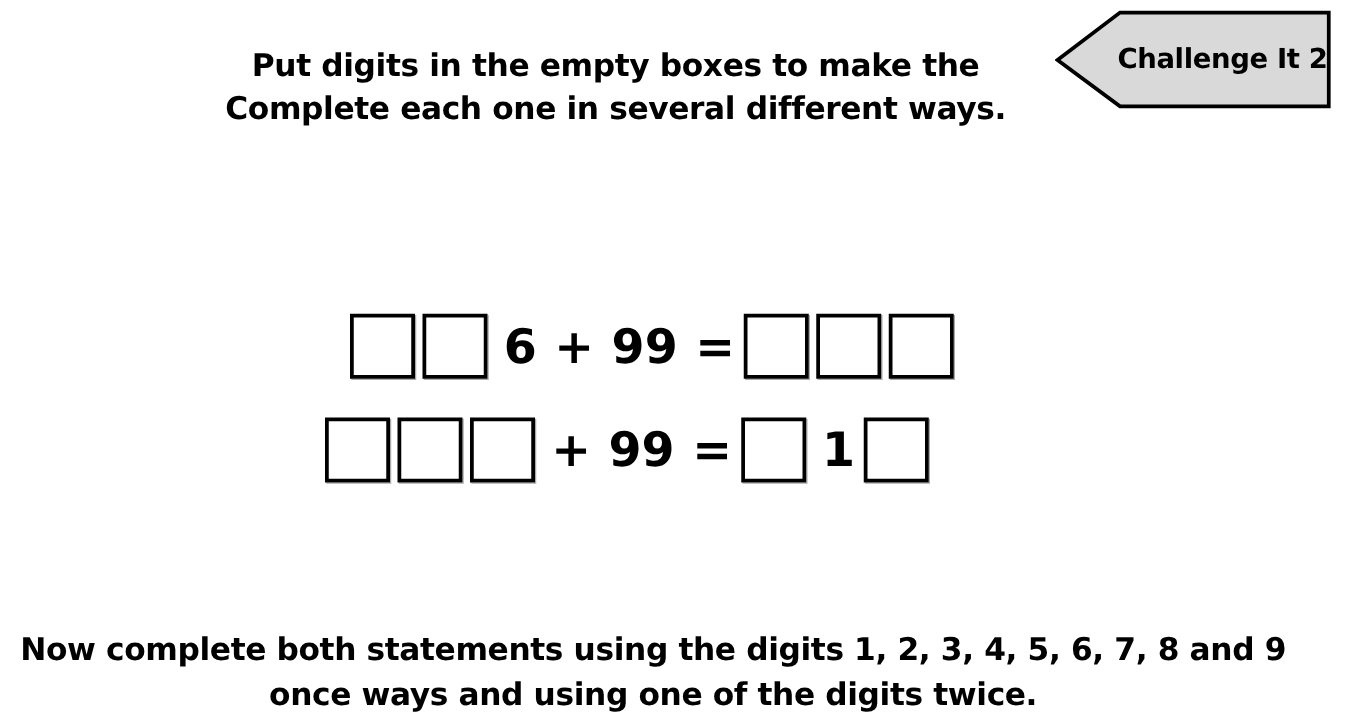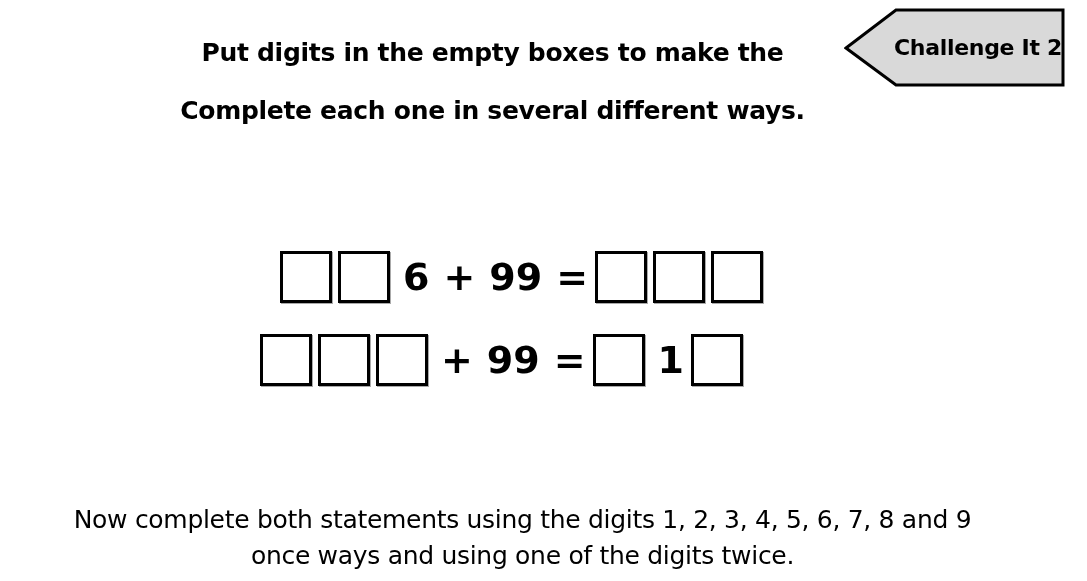--- a/index.html
+++ b/index.html
@@ -19,21 +19,21 @@
     position: absolute;
     top: 36px;
     left: 0;
     width: 985px;
     text-align: center;
     font-size: 25px;
     font-weight: bold;
     letter-spacing: -0.3px;
     line-height: 34px;
   }
-  .instructions .para2 { margin-top: 24px; }
+  .instructions .para2 { }
 
   
   .banner {
     position: absolute;
     left: 844px;
     top: 7px;
     width: 222px;
     height: 81px;
   }
   .banner svg { position: absolute; left: 0; top: 0; width: 222px; height: 81px; }
@@ -84,21 +84,21 @@
   }
 
   
   .footer {
     position: absolute;
     top: 502px;
     left: 0;
     width: 1045px;
     text-align: center;
     font-size: 25px;
-    font-weight: normal;
+    font-weight: bold;
     letter-spacing: -0.3px;
     line-height: 36px;
   }
 </style>
 </head>
 <body>
 
 <div class="instructions">
   <div>Put digits in the empty boxes to make the</div>
   <div class="para2">Complete each one in several different ways.</div>

